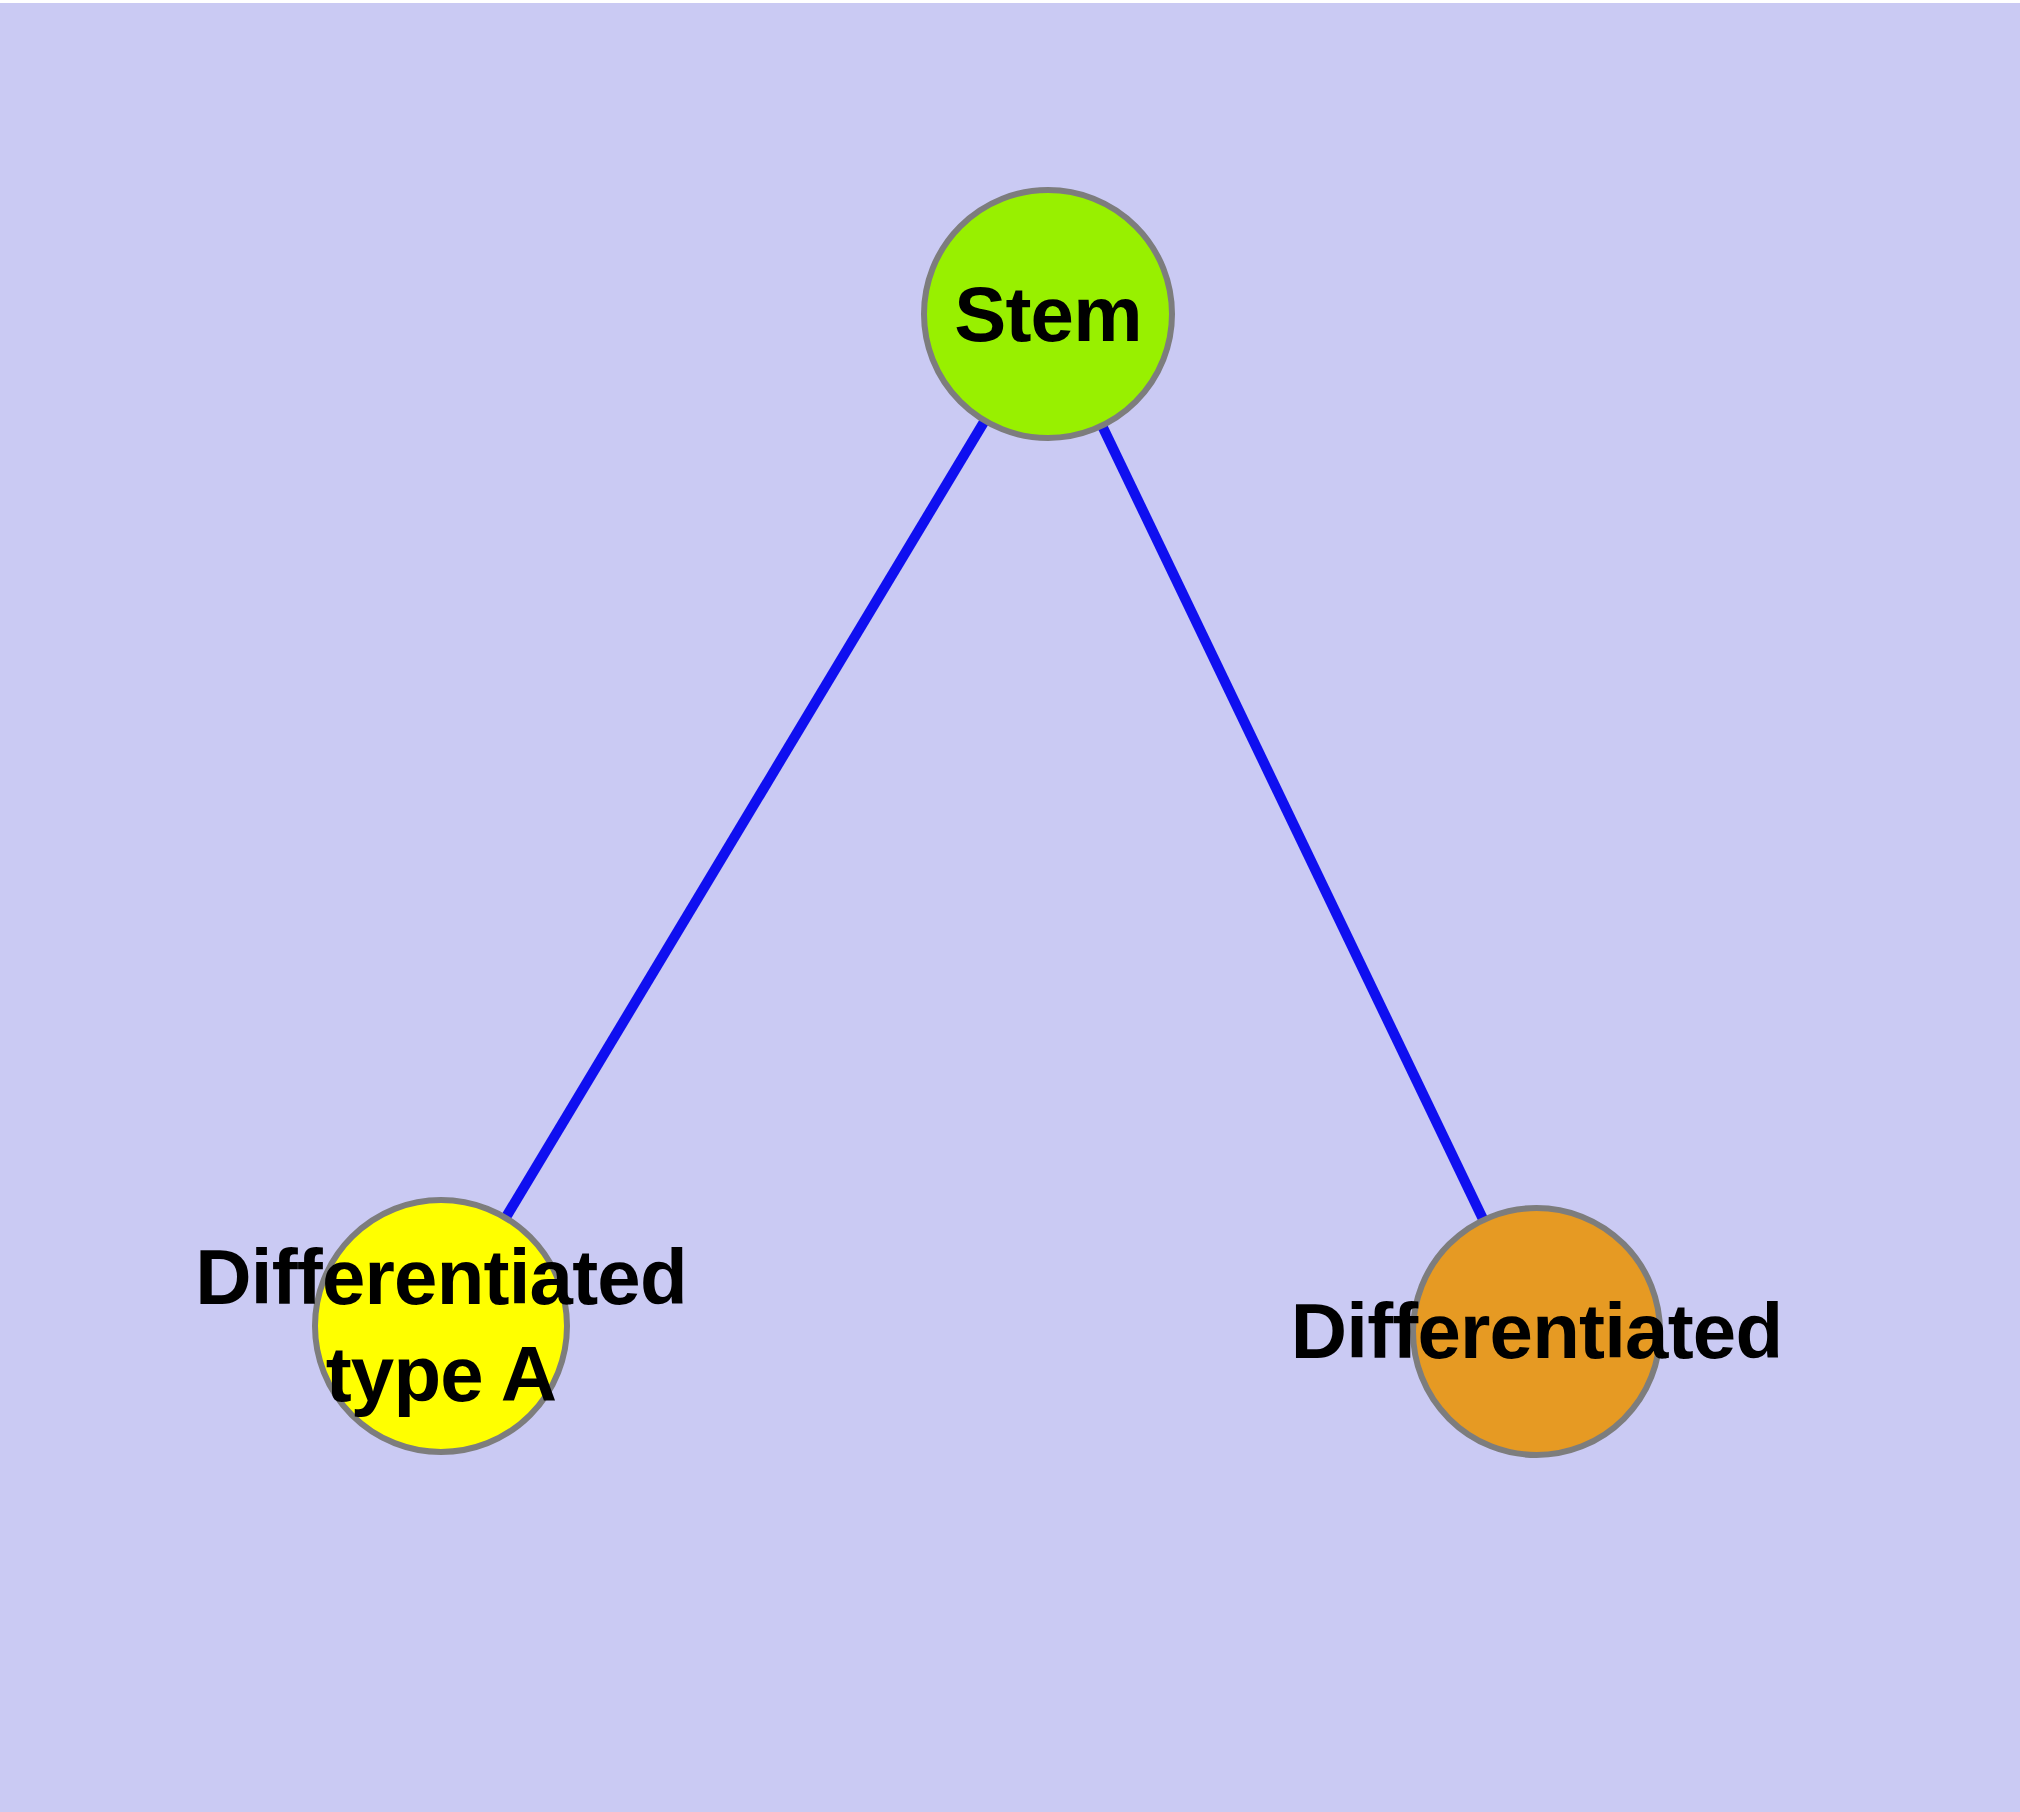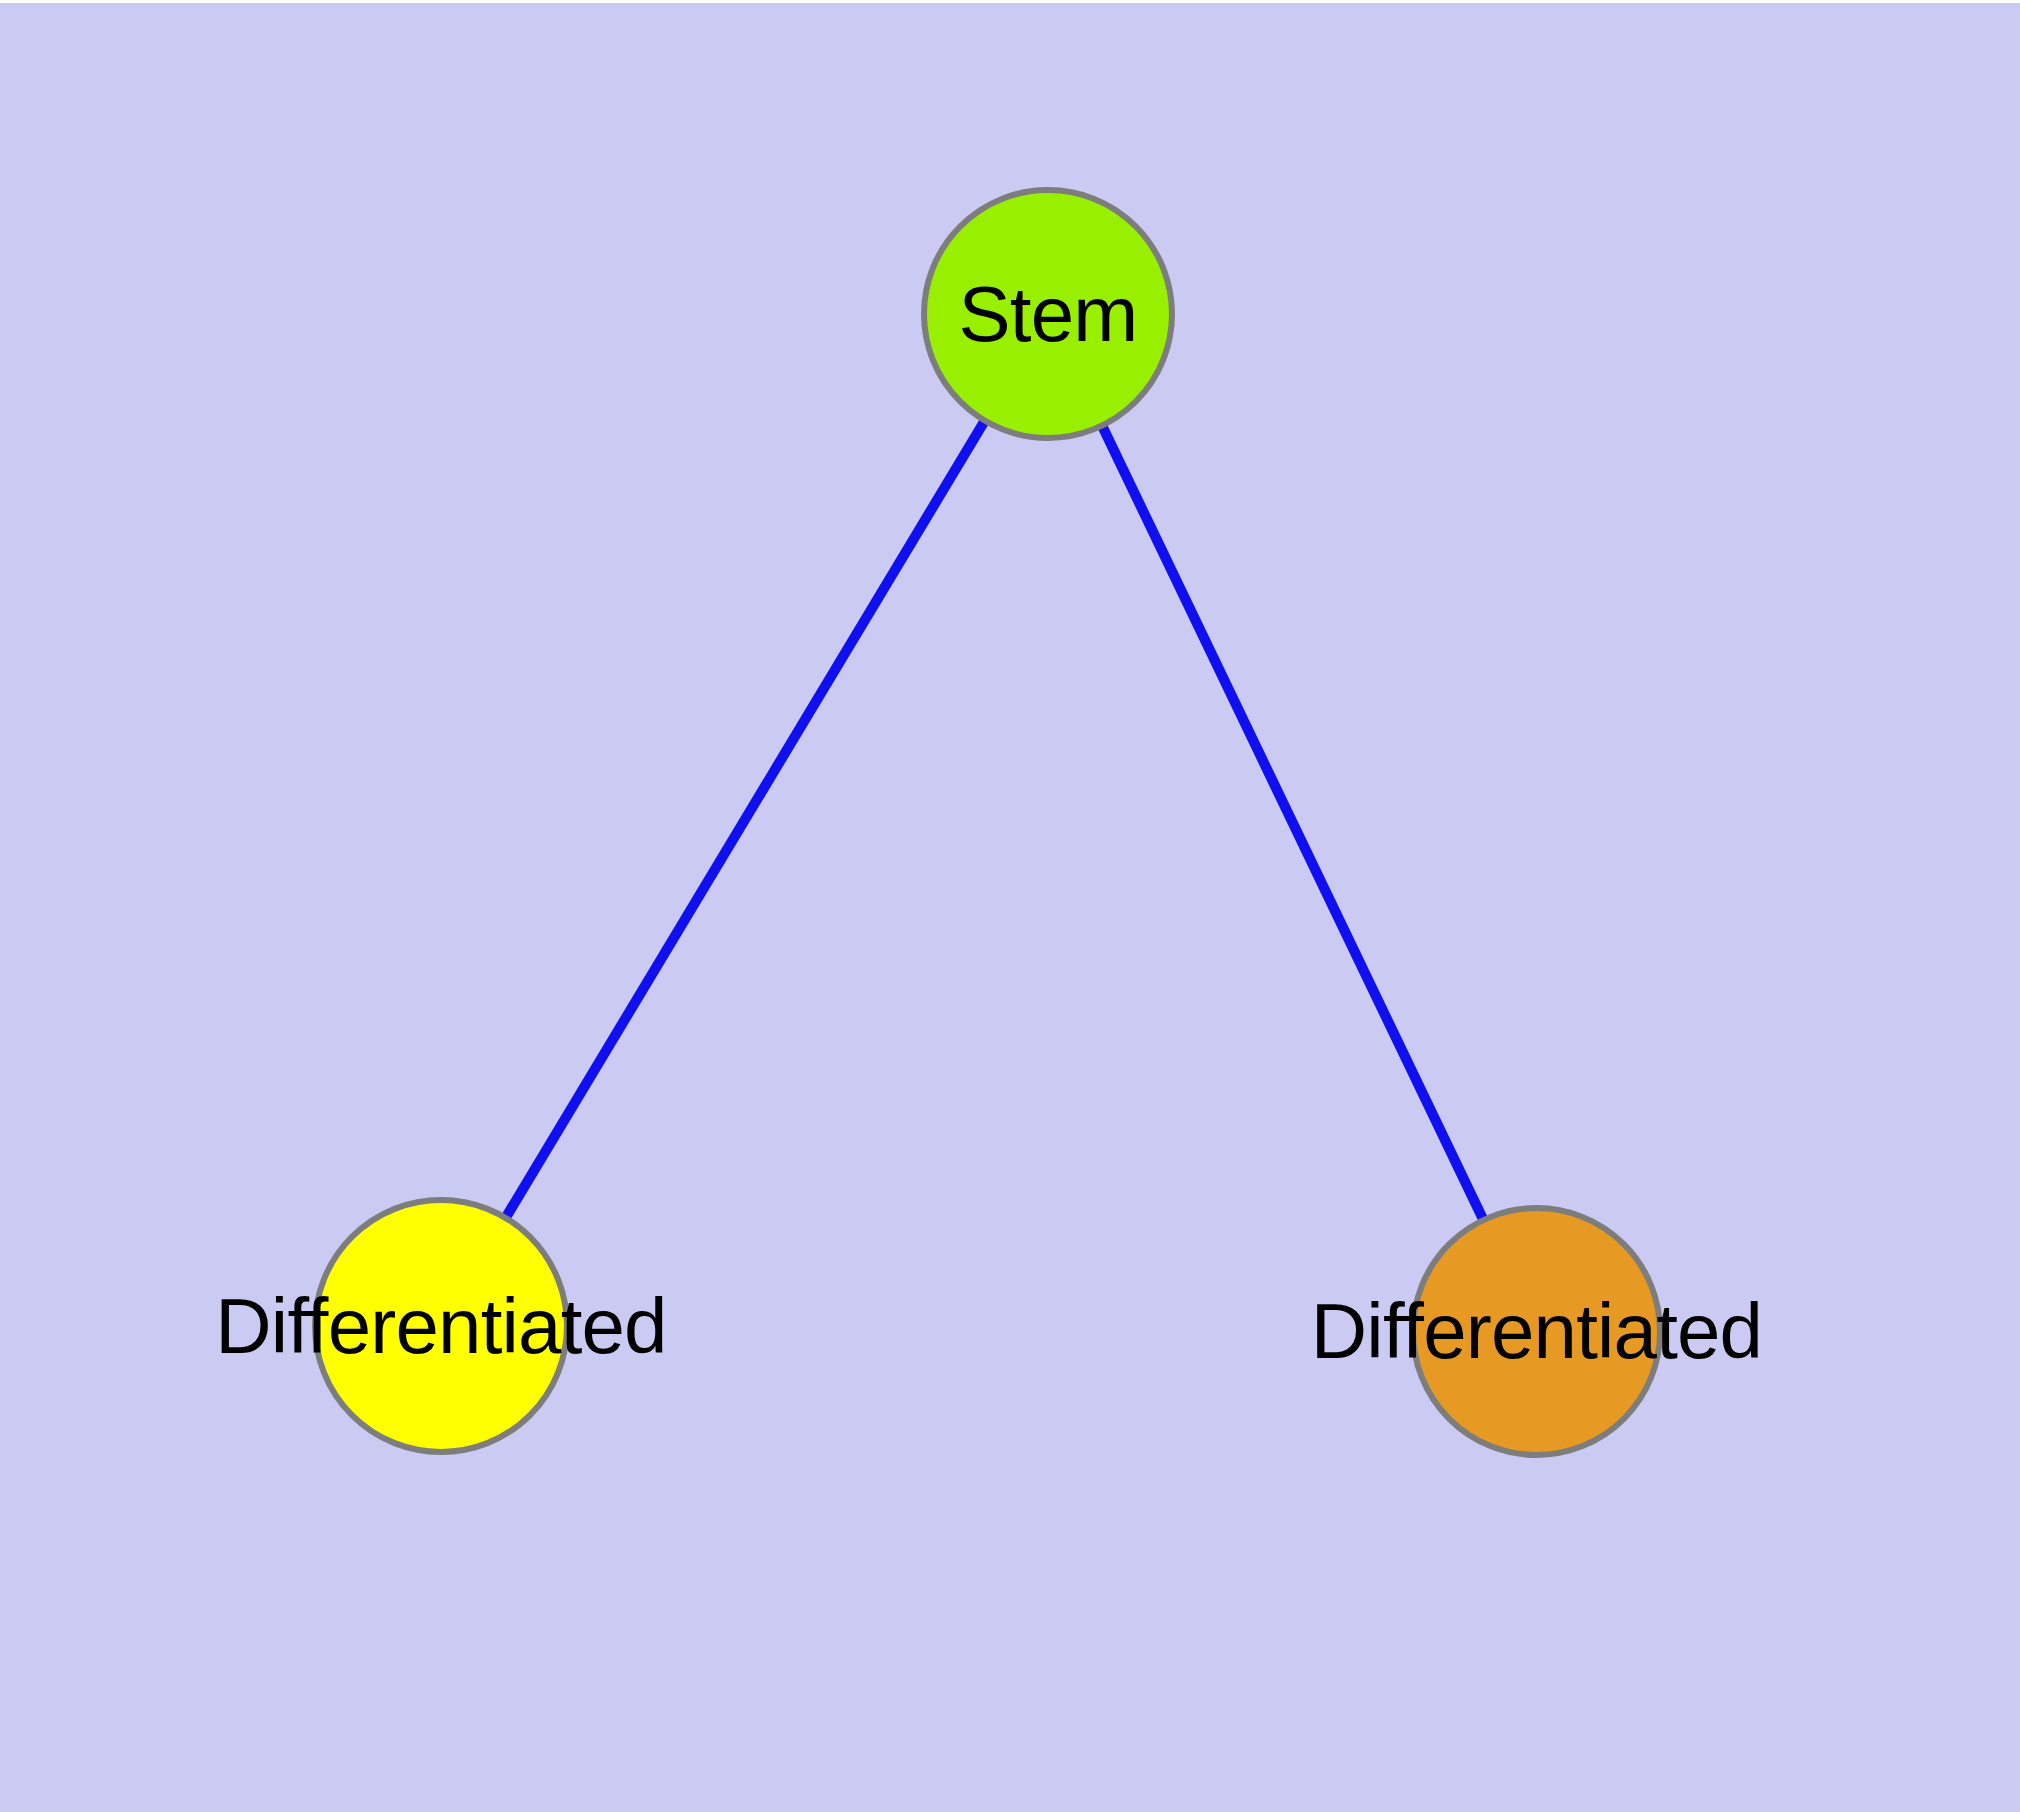--- a/index.html
+++ b/index.html
@@ -35,21 +35,21 @@
     display: flex;
     align-items: center;
     justify-content: center;
     z-index: 2;
   }
   .node-label {
     display: flex;
     flex-direction: column;
     align-items: center;
     text-align: center;
-    font-weight: normal;
+    font-weight: bold;
     font-size: 78px;
     line-height: 97px;
     letter-spacing: -0.8px;
     white-space: nowrap;
   }
 </style>
 </head>
 <body>
 
 <div id="stage" style="background: rgb(202, 202, 243); color: rgb(0, 0, 0);">
@@ -63,20 +63,21 @@
 
   <div class="node" style="left: 921px; top: 187px; width: 254px; height: 254px; background: rgb(152, 240, 0); border-color: rgb(125, 125, 125);">
     <div class="node-label">
       <span>Stem</span>
     </div>
   </div>
 
   <div class="node" style="left: 312px; top: 1197px; width: 258px; height: 258px; background: rgb(255, 255, 0); border-color: rgb(125, 125, 125);">
     <div class="node-label">
       <span>Differentiated</span>
+      <span>type A</span>
     </div>
   </div>
 
   <div class="node" style="left: 1410px; top: 1205px; width: 253px; height: 253px; background: rgb(230, 154, 35); border-color: rgb(125, 125, 125);">
     <div class="node-label">
       <span>Differentiated</span>
     </div>
   </div>
 
 </div>

